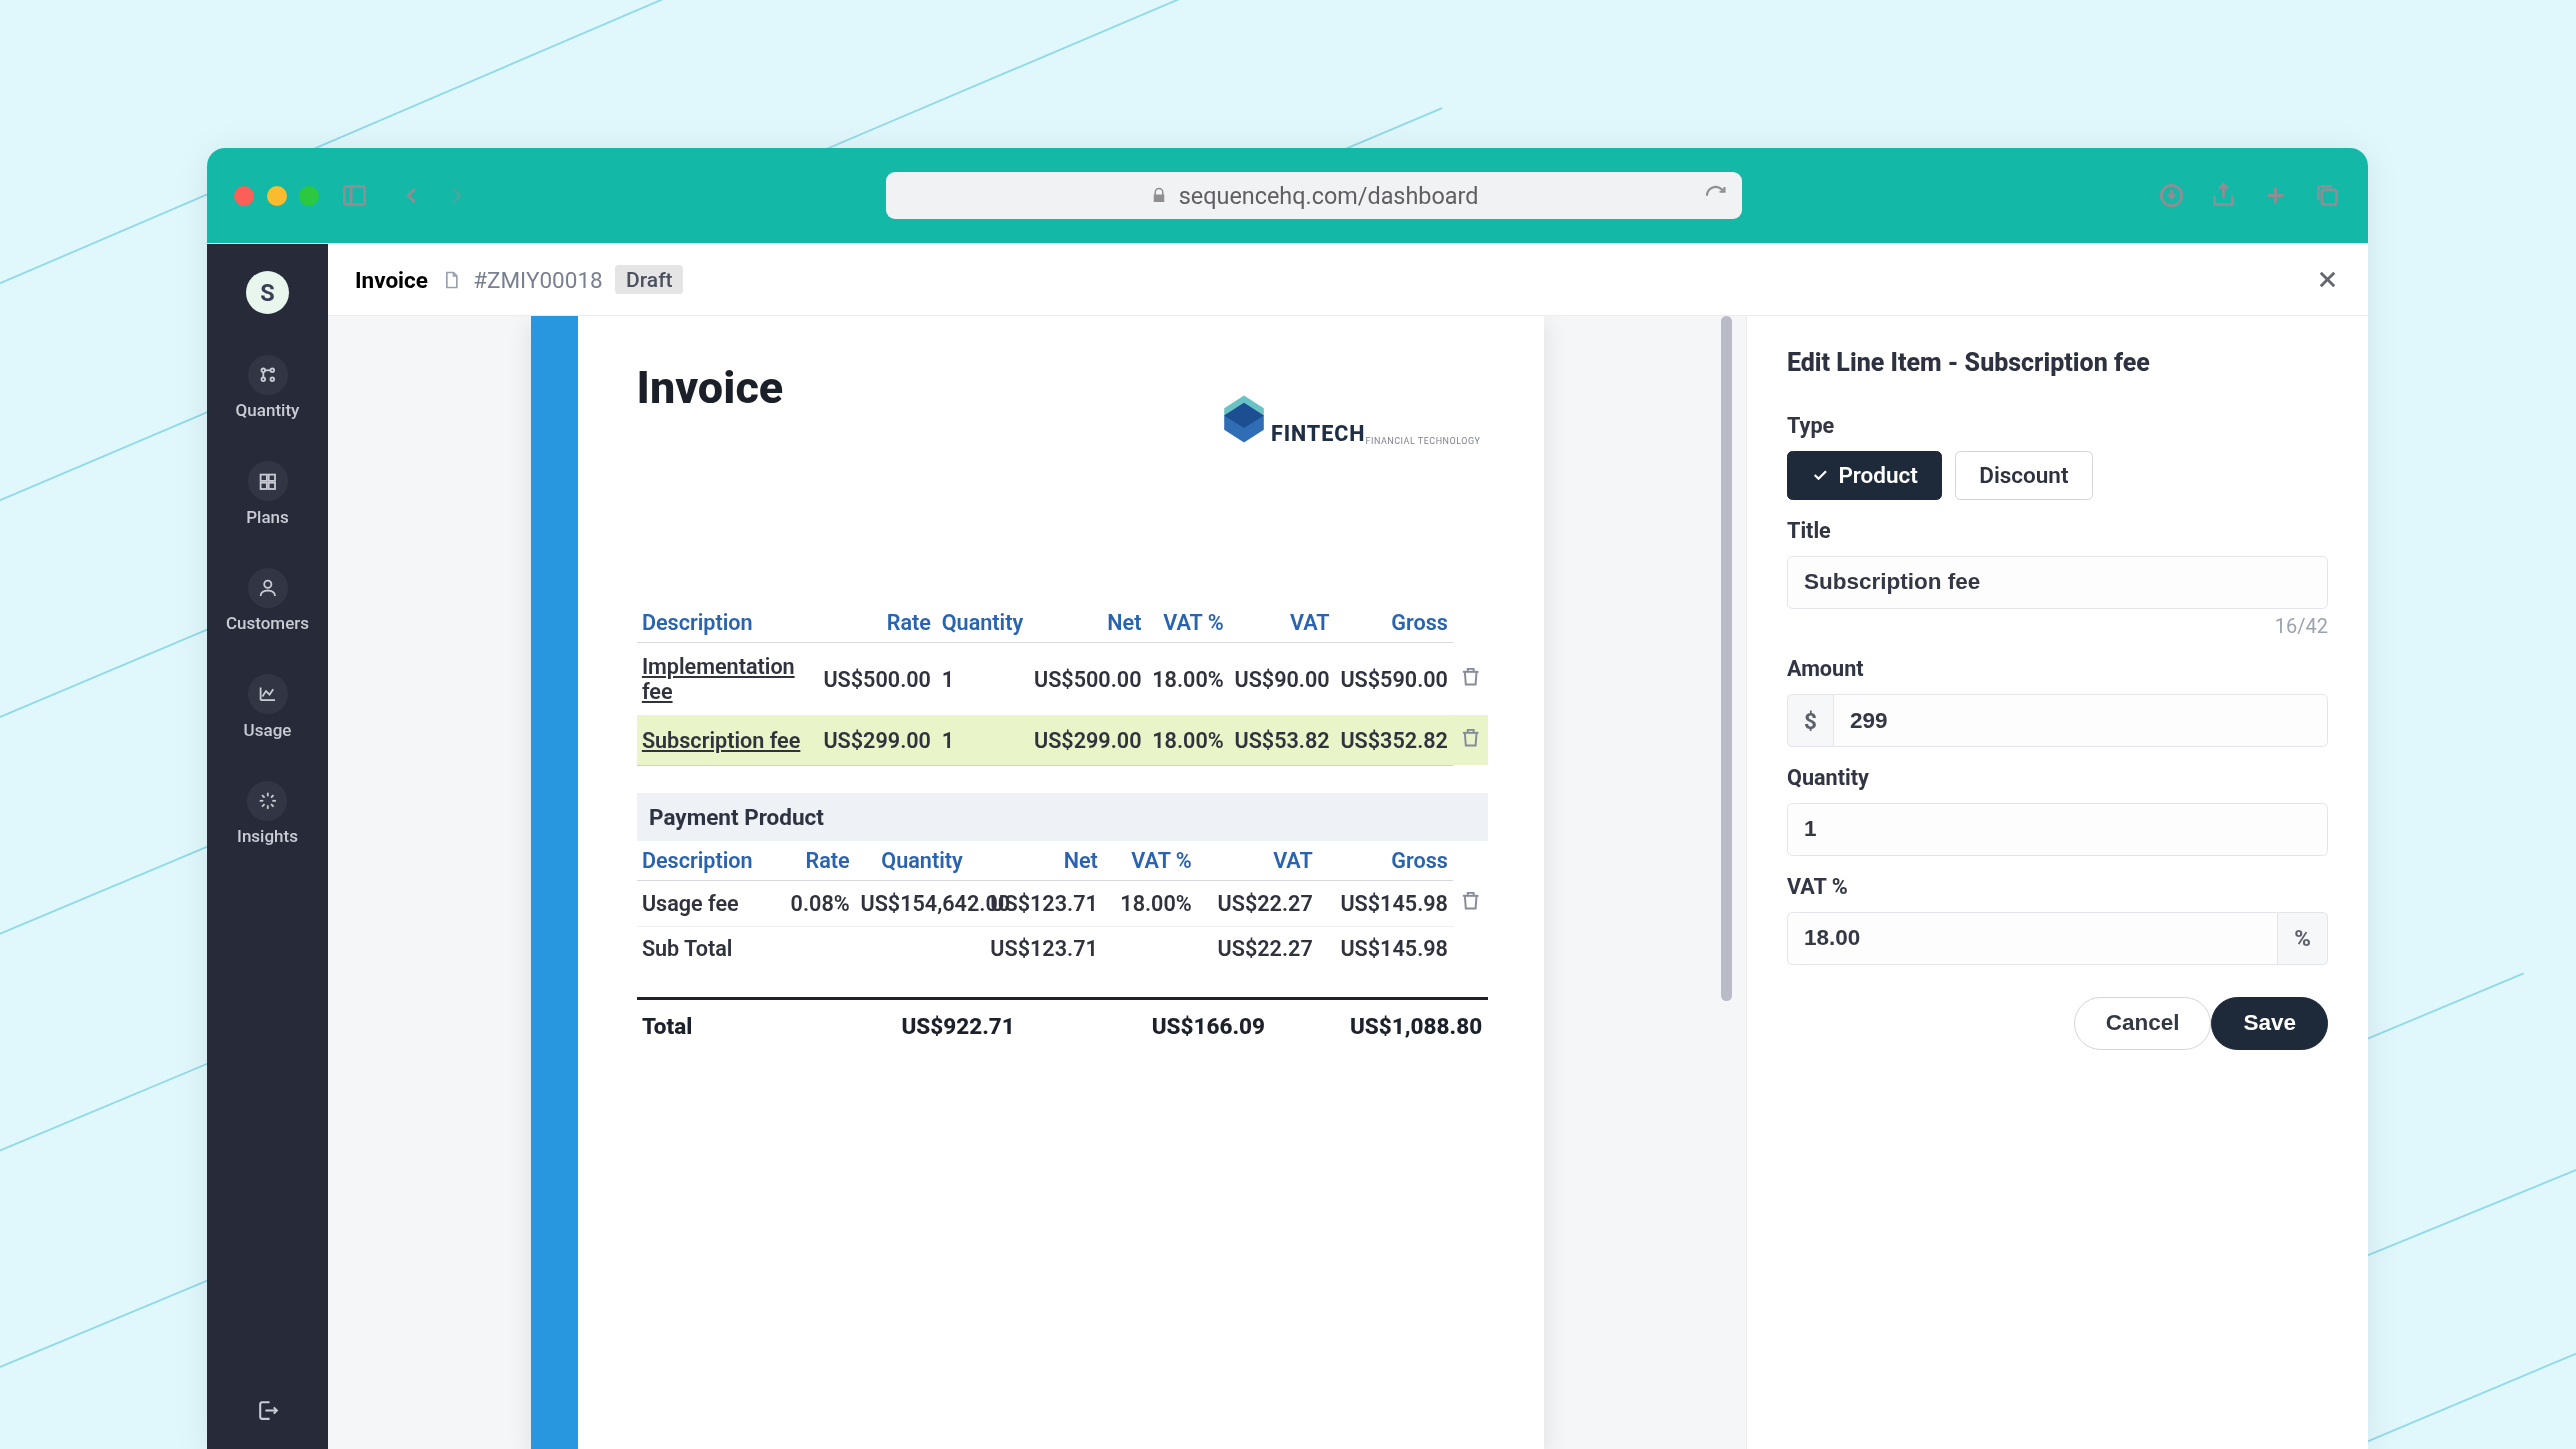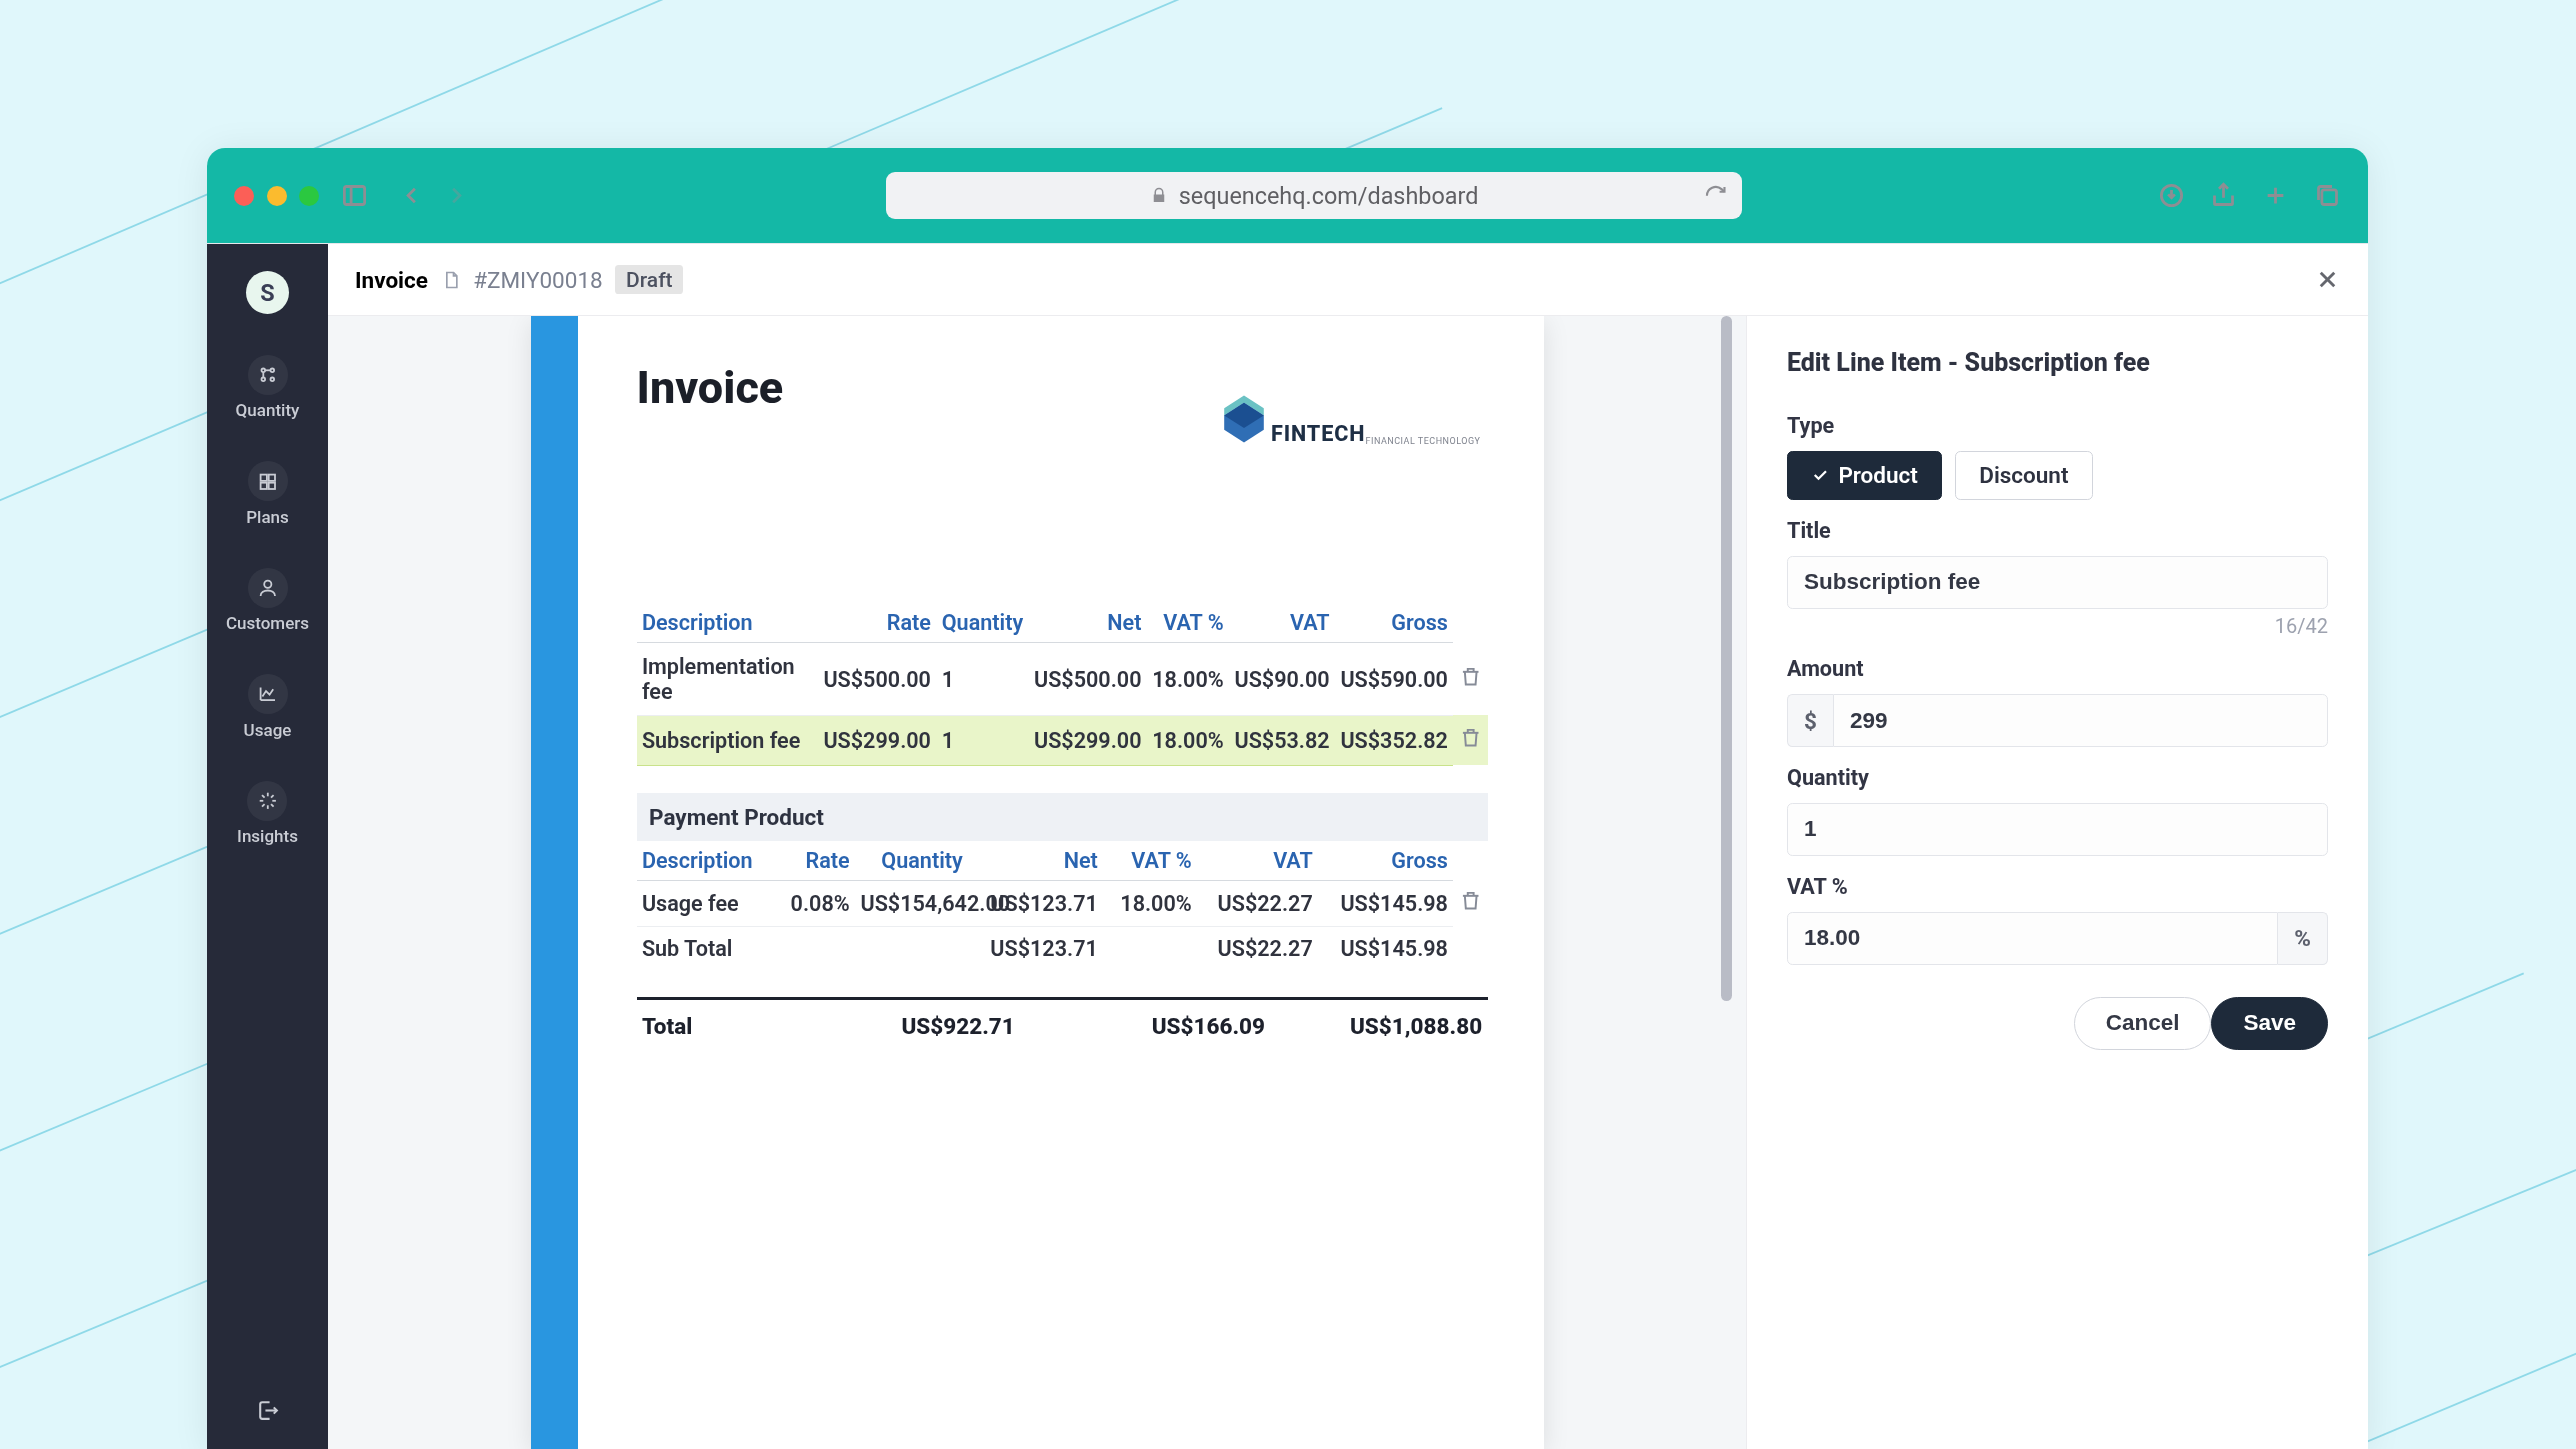--- a/index.html
+++ b/index.html
@@ -58,21 +58,21 @@
 .brand { position: absolute; right: 63px; top: 76px; display: flex; flex-direction: row; align-items: flex-end; }
 .brand-mark { width: 54px; height: 54px; }
 .brand-txt { font-size: 21.6px; font-weight: 800; color: #353845; letter-spacing: 0.9px; margin-top: 7.2px; }
 .brand-txt .fin { color: #1e2f45; }
 .brand-sub { font-size: 9px; color: #7f838e; letter-spacing: 0.5px; }
 
 table.inv { width: 100%; border-collapse: collapse; font-size: 21.6px; margin-top: 189px; }
 table.inv th { text-align: right; color: #2a64b0; font-weight: 600; padding: 7.2px 5.4px; border-bottom: 1.8px solid #d6dadf; }
 table.inv th:first-child { text-align: left; }
 table.inv td { padding: 10.8px 5.4px; border-bottom: 0.9px solid #eceef1; color: #30333e; font-weight: 600; }
-table.inv td:first-child { text-align: left; font-weight: 600; }
+table.inv td:first-child { text-align: left; font-weight: 600; text-decoration: underline; }
 tr.hl td { background: #e9f5c9; border-top: 0.9px solid #c9e28a; border-bottom: 0.9px solid #c9e28a; }
 .trash { width: 23.4px; height: 23.4px; color: #868b97; cursor: pointer; display: inline-flex; }
 .trashcol { width: 31px; text-align: center !important; border: none !important; }
 
 .section-head { background: #eef1f5; font-weight: 700; color: #2e3341; padding: 10.8px 12.6px; margin-top: 27px; font-size: 22.5px; }
 table.inv2 { width: 100%; border-collapse: collapse; font-size: 21.6px; }
 table.inv2 th { text-align: right; color: #2a64b0; font-weight: 600; padding: 7.2px 5.4px; border-bottom: 1.8px solid #d6dadf; }
 table.inv2 th:first-child { text-align: left; }
 table.inv2 td { text-align: right; padding: 9px 5.4px; color: #30333e; font-weight: 600; }
 table.inv2 td:first-child { text-align: left; }

